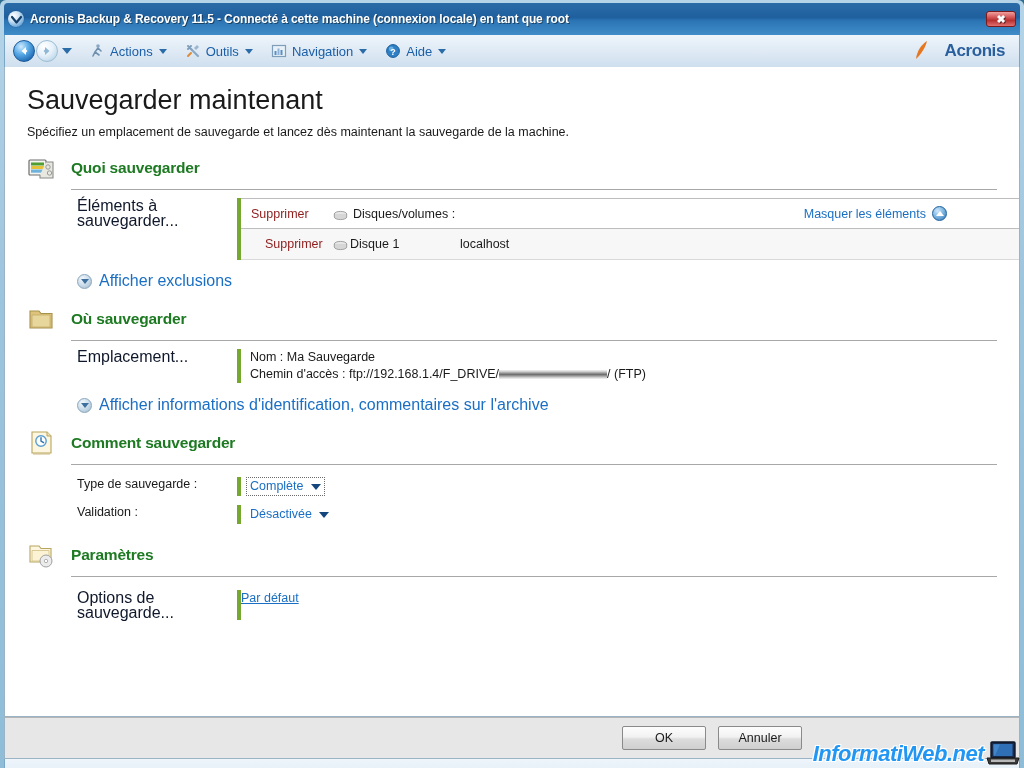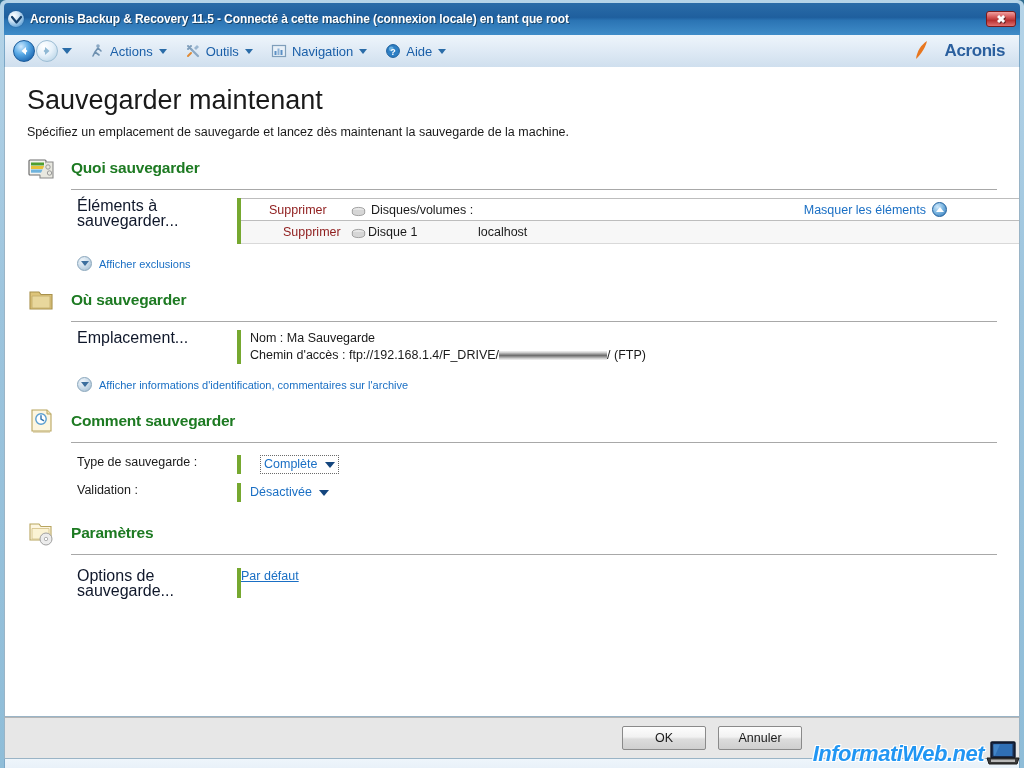--- a/index.html
+++ b/index.html
@@ -167,22 +167,22 @@
     background: #76a830;
     align-self: stretch;
   }
   .field-value { padding-left: 9px; font-size: 12.5px; color: #1a1a1a; line-height: 17px; }
 
   
   .items-block { flex: 1 1 auto; display: flex; }
   .items-table { flex: 1 1 auto; margin-left: 0; }
   .items-row {
     display: flex; align-items: center;
-    height: 23px;
-    padding-left: 28px;
+    height: 31px;
+    padding-left: 10px;
     border-bottom: 1px solid #bdbdbd;
   }
   .items-row.alt { background: #f7f7f7; border-bottom: 1px solid #d9d9d9; }
   .items-row.head { border-top: 1px solid #bdbdbd; }
   .remove-link {
     color: #8f1d1d; font-size: 12.5px; cursor: pointer; white-space: nowrap;
   }
   .disk-icon { width: 15px; height: 12px; flex: 0 0 15px; }
   .item-text { font-size: 12.5px; color: #1a1a1a; white-space: nowrap; }
   .hide-items-link {
@@ -205,21 +205,21 @@
   }
   .expander-circle {
     width: 15px; height: 15px; border-radius: 50%;
     background: radial-gradient(circle at 35% 30%, #f2f7fb 0%, #cfdfec 45%, #9cb8cd 100%);
     border: 1px solid #8aa6bc;
     display: flex; align-items: center; justify-content: center;
     flex: 0 0 15px;
   }
   .expander-circle .ch { width:0;height:0;
     border-left:4px solid transparent;border-right:4px solid transparent;border-top:5px solid #3d6f9e; }
-  .expander-label { color: #1a6fc4; font-size: 11px; }
+  .expander-label { color: #1a6fc4; font-size: 16px; }
 
   
   .dropdown-val {
     display: inline-flex; align-items: center; gap: 7px;
     color: #1a6fc4; font-size: 12.5px; cursor: pointer;
     padding: 1px 4px;
   }
   .dropdown-val.focused { border: 1px dotted #6b6b6b; padding: 0 3px; }
   .dd-caret {
     width:0;height:0;
@@ -485,21 +485,21 @@
             <path d="M6 26 L23 26" stroke="#c9b77c" stroke-width="1"></path>
           </svg>
         </span>
         <span class="section-title">Comment sauvegarder</span>
       </div>
       <div class="section-rule"></div>
 
       <div class="field-row" style="padding-top:12px">
         <div class="field-label-plain">Type de sauvegarde :</div>
         <div class="green-bar"></div>
-        <div class="field-value" style="padding-left:19px">
+        <div class="field-value" style="padding-left:5px">
           <span class="dropdown-val focused">
             <span>Complète</span>
             <span class="dd-caret"></span>
           </span>
         </div>
       </div>
 
       <div class="field-row" style="padding-top:9px">
         <div class="field-label-plain">Validation :</div>
         <div class="green-bar"></div>

